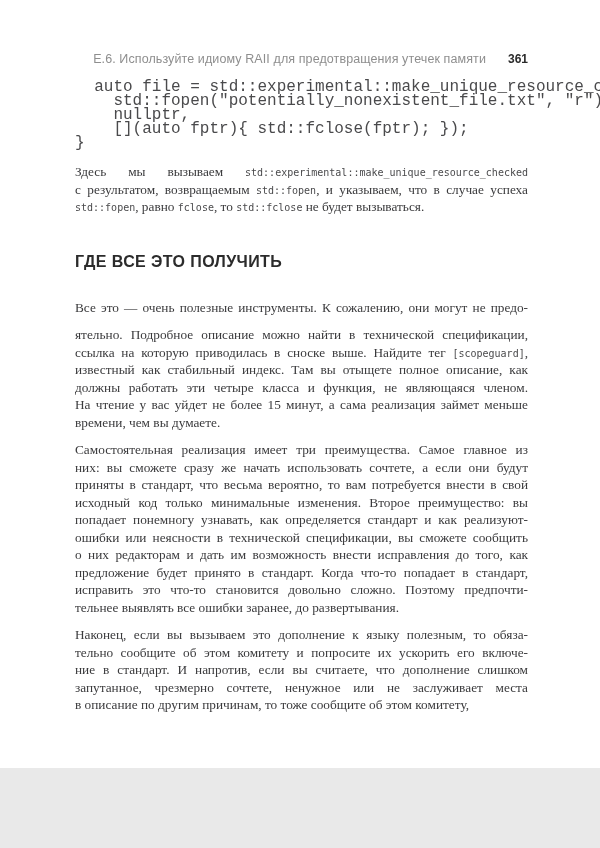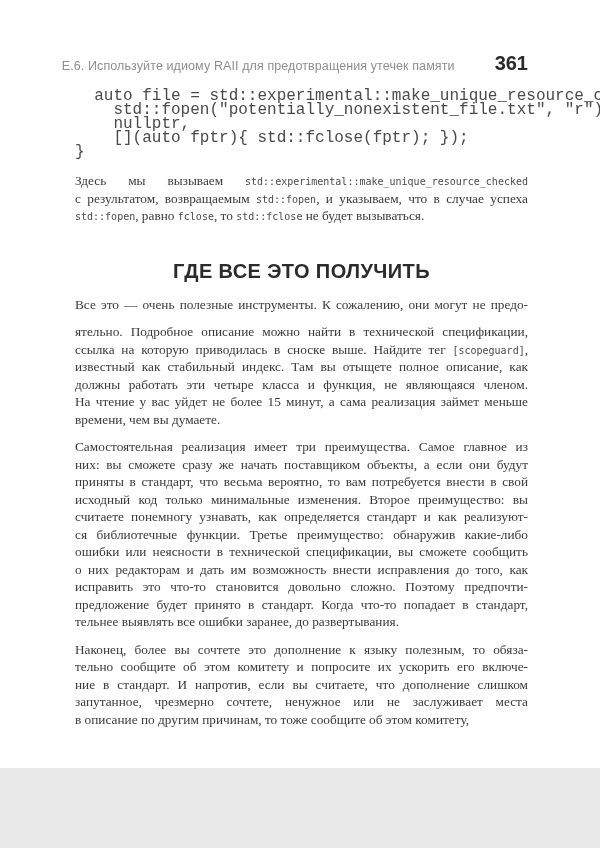--- a/index.html
+++ b/index.html
@@ -31,22 +31,22 @@
   }
   .running-title {
     color: var(--head-color, #8e8e8e);
     font-size: 12.5px;
     letter-spacing: 0.1px;
     white-space: nowrap;
   }
   .page-number {
     color: var(--ink, #2b2b2b);
     font-weight: 700;
-    font-size: 20px;
-    margin-left: 40px;
+    font-size: 12px;
+    margin-left: 22px;
   }
 
   
   .code-block {
     margin-top: 14px;
     font-family: Liberation Mono, monospace;
     font-size: 16px;
     line-height: 14px;
     color: var(--code-color, #4a4a4c);
     white-space: pre;
@@ -73,29 +73,28 @@
     font-size: 10px;
     color: var(--code-color, #4a4a4c);
   }
 
   #intro { margin-top: 13px; }
 
   .section-heading {
     margin-top: 33px;
     font-family: "Liberation Sans", sans-serif;
     font-weight: 700;
-    font-size: 20px;
+    font-size: 16px;
     line-height: 26px;
     letter-spacing: 0.4px;
     color: var(--ink, #2b2b2b);
-    text-align: center;
   }
 
   #body-paragraphs .paragraph { margin-top: 10px; }
-  #body-paragraphs .paragraph:first-child { margin-top: 12px; }
+  #body-paragraphs .paragraph:first-child { margin-top: 24px; }
 </style>
 </head>
 <body>
 
 <div class="page">
   <div class="content">
 
     <div class="running-header">
       <span class="running-title">Е.6. Используйте идиому RAII для предотвращения утечек памяти</span>
       <span class="page-number">361</span>
@@ -122,33 +121,32 @@
         <div class="paragraph">
           <div class="line">ятельно. Подробное описание можно найти в технической спецификации,</div>
           <div class="line">ссылка на которую приводилась в сноске выше. Найдите тег <code>[scopeguard]</code>,</div>
           <div class="line">известный как стабильный индекс. Там вы отыщете полное описание, как</div>
           <div class="line">должны работать эти четыре класса и функция, не являющаяся членом.</div>
           <div class="line">На чтение у вас уйдет не более 15 минут, а сама реализация займет меньше</div>
           <div class="line last">времени, чем вы думаете.</div>
         </div>
         <div class="paragraph">
           <div class="line">Самостоятельная реализация имеет три преимущества. Самое главное из</div>
-          <div class="line">них: вы сможете сразу же начать поставщиком объекты, а если они будут</div>
+          <div class="line">них: вы сможете сразу же начать использовать сочтете, а если они будут</div>
           <div class="line">приняты в стандарт, что весьма вероятно, то вам потребуется внести в свой</div>
           <div class="line">исходный код только минимальные изменения. Второе преимущество: вы</div>
-          <div class="line">считаете понемногу узнавать, как определяется стандарт и как реализуют-</div>
-          <div class="line">ся библиотечные функции. Третье преимущество: обнаружив какие-либо</div>
+          <div class="line">попадает понемногу узнавать, как определяется стандарт и как реализуют-</div>
           <div class="line">ошибки или неясности в технической спецификации, вы сможете сообщить</div>
           <div class="line">о них редакторам и дать им возможность внести исправления до того, как</div>
+          <div class="line">предложение будет принято в стандарт. Когда что-то попадает в стандарт,</div>
           <div class="line">исправить это что-то становится довольно сложно. Поэтому предпочти-</div>
-          <div class="line">предложение будет принято в стандарт. Когда что-то попадает в стандарт,</div>
           <div class="line last">тельнее выявлять все ошибки заранее, до развертывания.</div>
         </div>
         <div class="paragraph">
-          <div class="line">Наконец, более вы сочтете это дополнение к языку полезным, то обяза-</div>
+          <div class="line">Наконец, если вы вызываем это дополнение к языку полезным, то обяза-</div>
           <div class="line">тельно сообщите об этом комитету и попросите их ускорить его включе-</div>
           <div class="line">ние в стандарт. И напротив, если вы считаете, что дополнение слишком</div>
           <div class="line">запутанное, чрезмерно сочтете, ненужное или не заслуживает места</div>
           <div class="line last">в описание по другим причинам, то тоже сообщите об этом комитету,</div>
         </div>
       </div>
 
   </div>
 </div>
 

